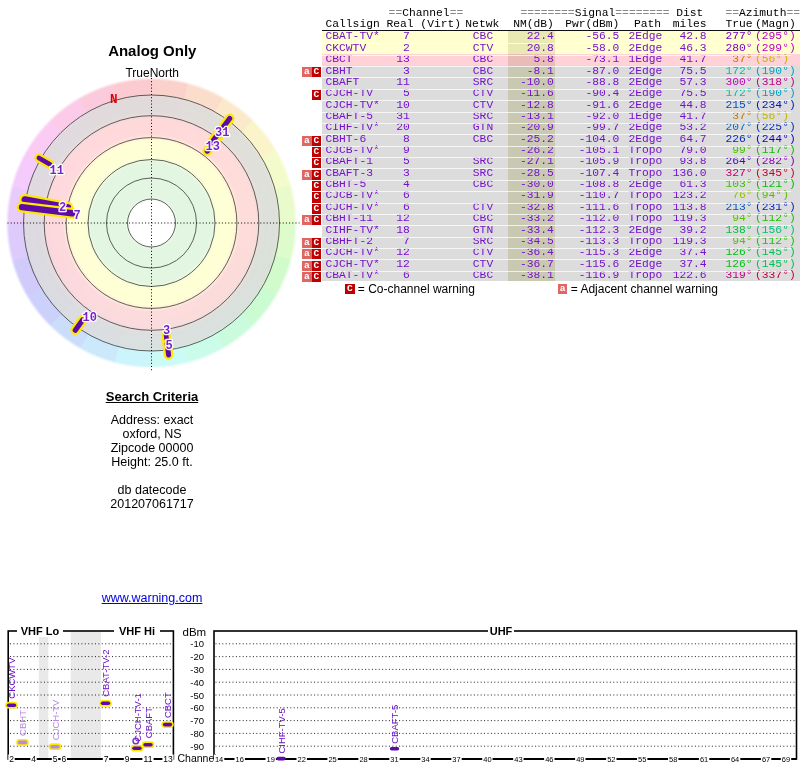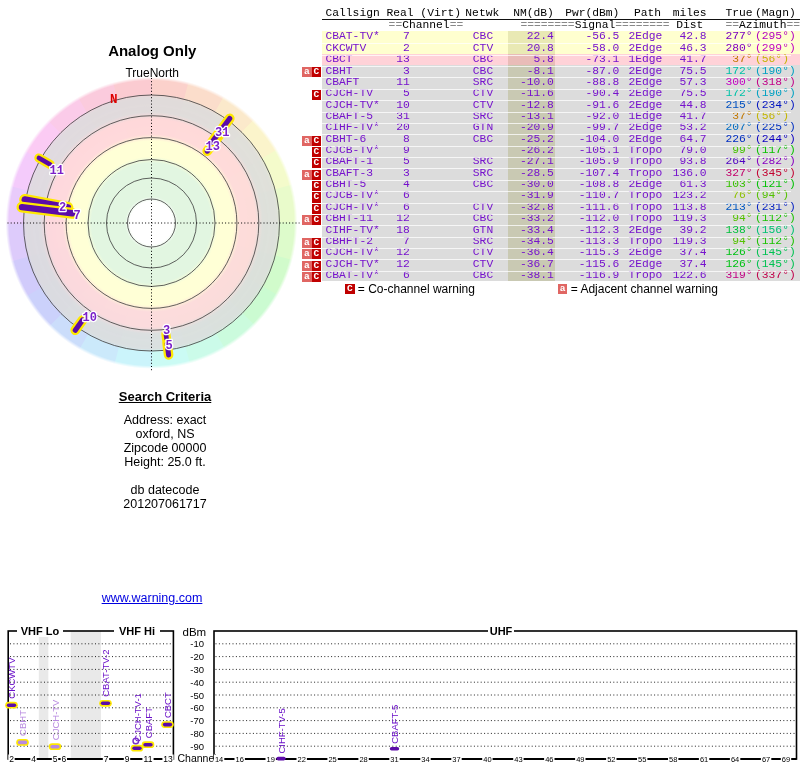--- a/index.html
+++ b/index.html
@@ -27,21 +27,21 @@
 .hd td{background:#fff!important}
 .eq{color:#888}
 #seps{position:absolute;left:322px;top:32.6px;width:469px;height:250.2px;pointer-events:none;
  background:repeating-linear-gradient(to bottom,transparent 0px,transparent 10.37px,rgba(255,255,255,0.75) 10.37px,rgba(255,255,255,0.75) 11.37px)}
 .bdg{position:absolute;width:9.5px;height:10.2px;font-family:"Liberation Mono",monospace;font-size:9.5px;
  font-weight:bold;color:#fff;text-align:center;line-height:10.2px}
 .ba{background:#e06663}
 .bc{background:#c00000}
 #legend{position:absolute;left:302px;top:282px;width:498px;height:14px;font-size:12px;color:#000}
 #legend .bdg{position:relative;display:inline-block;vertical-align:middle;margin-top:-2px}
-.crit{position:absolute;left:65px;width:200px;text-align:center;font-size:12.5px;color:#000;line-height:14px}
+.crit{position:absolute;left:52px;width:200px;text-align:center;font-size:12.5px;color:#000;line-height:14px}
 .crit b{font-size:13px;text-decoration:underline}
 #link{position:absolute;left:52px;top:591px;width:200px;text-align:center;font-size:12.5px}
 #link a{color:#0000e0}
 </style></head>
 <body>
 <svg id="radar" width="310" height="382" viewBox="0 0 310 382">
 <defs>
 <radialGradient id="rg" gradientUnits="userSpaceOnUse" cx="151.5" cy="223.0" r="146.0">
         <stop offset="0.00%" stop-color="#ffffff"></stop>
         <stop offset="14.73%" stop-color="#ffffff"></stop>
@@ -130,26 +130,26 @@
     <text x="49.5" y="173.5" font-family="Liberation Mono, monospace" font-size="12" font-weight="bold" fill="#7a1fc9" stroke="#ffffff" stroke-width="2.6" paint-order="stroke" stroke-linejoin="round">11</text>
     <text x="59.0" y="211.0" font-family="Liberation Mono, monospace" font-size="12" font-weight="bold" fill="#7a1fc9" stroke="#ffffff" stroke-width="2.6" paint-order="stroke" stroke-linejoin="round">2</text>
     <text x="73.5" y="218.5" font-family="Liberation Mono, monospace" font-size="12" font-weight="bold" fill="#7a1fc9" stroke="#ffffff" stroke-width="2.6" paint-order="stroke" stroke-linejoin="round">7</text>
     <text x="82.5" y="320.5" font-family="Liberation Mono, monospace" font-size="12" font-weight="bold" fill="#7a1fc9" stroke="#ffffff" stroke-width="2.6" paint-order="stroke" stroke-linejoin="round">10</text>
     <text x="163.0" y="334.0" font-family="Liberation Mono, monospace" font-size="12" font-weight="bold" fill="#7a1fc9" stroke="#ffffff" stroke-width="2.6" paint-order="stroke" stroke-linejoin="round">3</text>
     <text x="165.5" y="349.0" font-family="Liberation Mono, monospace" font-size="12" font-weight="bold" fill="#7a1fc9" stroke="#ffffff" stroke-width="2.6" paint-order="stroke" stroke-linejoin="round">5</text>
 <text x="152.3" y="55.6" text-anchor="middle" font-family="Liberation Sans, sans-serif" font-size="15" font-weight="bold" fill="#000">Analog Only</text>
 <text x="152.2" y="77.2" text-anchor="middle" font-family="Liberation Sans, sans-serif" font-size="12" fill="#000">TrueNorth</text>
 </svg>
 <table id="tbl">
-<tbody><tr class="hd" style="border-bottom:1.2px solid #111"><td class="cs">Callsign</td><td colspan="2">Real (Virt)</td><td class="ne" style="padding-left:0!important">Netwk</td>
+<tbody><tr class="hd"><td></td><td colspan="2" style="text-align:center"><span class="eq">==</span>Channel<span class="eq">==</span></td><td></td>
+<td colspan="3" style="text-align:center;padding-left:12px"><span class="eq">========</span>Signal<span class="eq">========</span></td>
+<td style="text-align:right;padding-right:8px">Dist</td><td colspan="2" style="text-align:center;padding-left:14px"><span class="eq">==</span>Azimuth<span class="eq">==</span></td></tr>
+<tr class="hd" style="border-bottom:1.2px solid #111"><td class="cs">Callsign</td><td colspan="2">Real (Virt)</td><td class="ne" style="padding-left:0!important">Netwk</td>
 <td class="nm" style="background:#fff!important">NM(dB)</td><td class="pw">Pwr(dBm)</td><td class="pa" style="padding-left:10px!important">Path</td>
 <td class="mi">miles</td><td class="tr">True</td><td class="ma">(Magn)</td></tr>
-<tr class="hd"><td></td><td colspan="2" style="text-align:center"><span class="eq">==</span>Channel<span class="eq">==</span></td><td></td>
-<td colspan="3" style="text-align:center;padding-left:12px"><span class="eq">========</span>Signal<span class="eq">========</span></td>
-<td style="text-align:right;padding-right:8px">Dist</td><td colspan="2" style="text-align:center;padding-left:14px"><span class="eq">==</span>Azimuth<span class="eq">==</span></td></tr>
 <tr class="ry"><td class="cs">CBAT-TV*</td><td class="re">7</td><td class="vi"></td><td class="ne">CBC</td><td class="nm">22.4</td><td class="pw">-56.5</td><td class="pa">2Edge</td><td class="mi">42.8</td><td class="tr" style="color:hsl(277,100%,38%)">277°</td><td class="ma" style="color:hsl(295,100%,38%)">(295°)</td></tr>
 <tr class="ry"><td class="cs">CKCWTV</td><td class="re">2</td><td class="vi"></td><td class="ne">CTV</td><td class="nm">20.8</td><td class="pw">-58.0</td><td class="pa">2Edge</td><td class="mi">46.3</td><td class="tr" style="color:hsl(280,100%,38%)">280°</td><td class="ma" style="color:hsl(299,100%,38%)">(299°)</td></tr>
 <tr class="rp"><td class="cs">CBCT</td><td class="re">13</td><td class="vi"></td><td class="ne">CBC</td><td class="nm">5.8</td><td class="pw">-73.1</td><td class="pa">1Edge</td><td class="mi">41.7</td><td class="tr" style="color:hsl(37,100%,38%)">37°</td><td class="ma" style="color:hsl(56,100%,38%)">(56°)</td></tr>
 <tr class="rg"><td class="cs">CBHT</td><td class="re">3</td><td class="vi"></td><td class="ne">CBC</td><td class="nm">-8.1</td><td class="pw">-87.0</td><td class="pa">2Edge</td><td class="mi">75.5</td><td class="tr" style="color:hsl(172,100%,38%)">172°</td><td class="ma" style="color:hsl(190,100%,38%)">(190°)</td></tr>
 <tr class="rg"><td class="cs">CBAFT</td><td class="re">11</td><td class="vi"></td><td class="ne">SRC</td><td class="nm">-10.0</td><td class="pw">-88.8</td><td class="pa">2Edge</td><td class="mi">57.3</td><td class="tr" style="color:hsl(300,100%,38%)">300°</td><td class="ma" style="color:hsl(318,100%,38%)">(318°)</td></tr>
 <tr class="rg"><td class="cs">CJCH-TV</td><td class="re">5</td><td class="vi"></td><td class="ne">CTV</td><td class="nm">-11.6</td><td class="pw">-90.4</td><td class="pa">2Edge</td><td class="mi">75.5</td><td class="tr" style="color:hsl(172,100%,38%)">172°</td><td class="ma" style="color:hsl(190,100%,38%)">(190°)</td></tr>
 <tr class="rg"><td class="cs">CJCH-TV*</td><td class="re">10</td><td class="vi"></td><td class="ne">CTV</td><td class="nm">-12.8</td><td class="pw">-91.6</td><td class="pa">2Edge</td><td class="mi">44.8</td><td class="tr" style="color:hsl(215,100%,38%)">215°</td><td class="ma" style="color:hsl(234,100%,38%)">(234°)</td></tr>
 <tr class="rg"><td class="cs">CBAFT-5</td><td class="re">31</td><td class="vi"></td><td class="ne">SRC</td><td class="nm">-13.1</td><td class="pw">-92.0</td><td class="pa">1Edge</td><td class="mi">41.7</td><td class="tr" style="color:hsl(37,100%,38%)">37°</td><td class="ma" style="color:hsl(56,100%,38%)">(56°)</td></tr>
 <tr class="rg"><td class="cs">CIHF-TV*</td><td class="re">20</td><td class="vi"></td><td class="ne">GTN</td><td class="nm">-20.9</td><td class="pw">-99.7</td><td class="pa">2Edge</td><td class="mi">53.2</td><td class="tr" style="color:hsl(207,100%,38%)">207°</td><td class="ma" style="color:hsl(225,100%,38%)">(225°)</td></tr>
 <tr class="rg"><td class="cs">CBHT-6</td><td class="re">8</td><td class="vi"></td><td class="ne">CBC</td><td class="nm">-25.2</td><td class="pw">-104.0</td><td class="pa">2Edge</td><td class="mi">64.7</td><td class="tr" style="color:hsl(226,100%,38%)">226°</td><td class="ma" style="color:hsl(244,100%,38%)">(244°)</td></tr>

